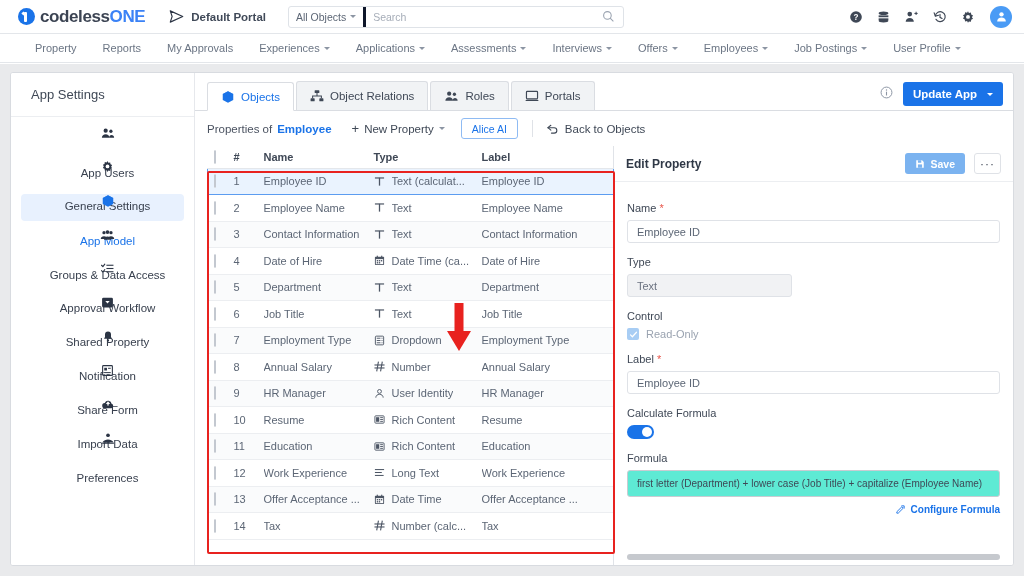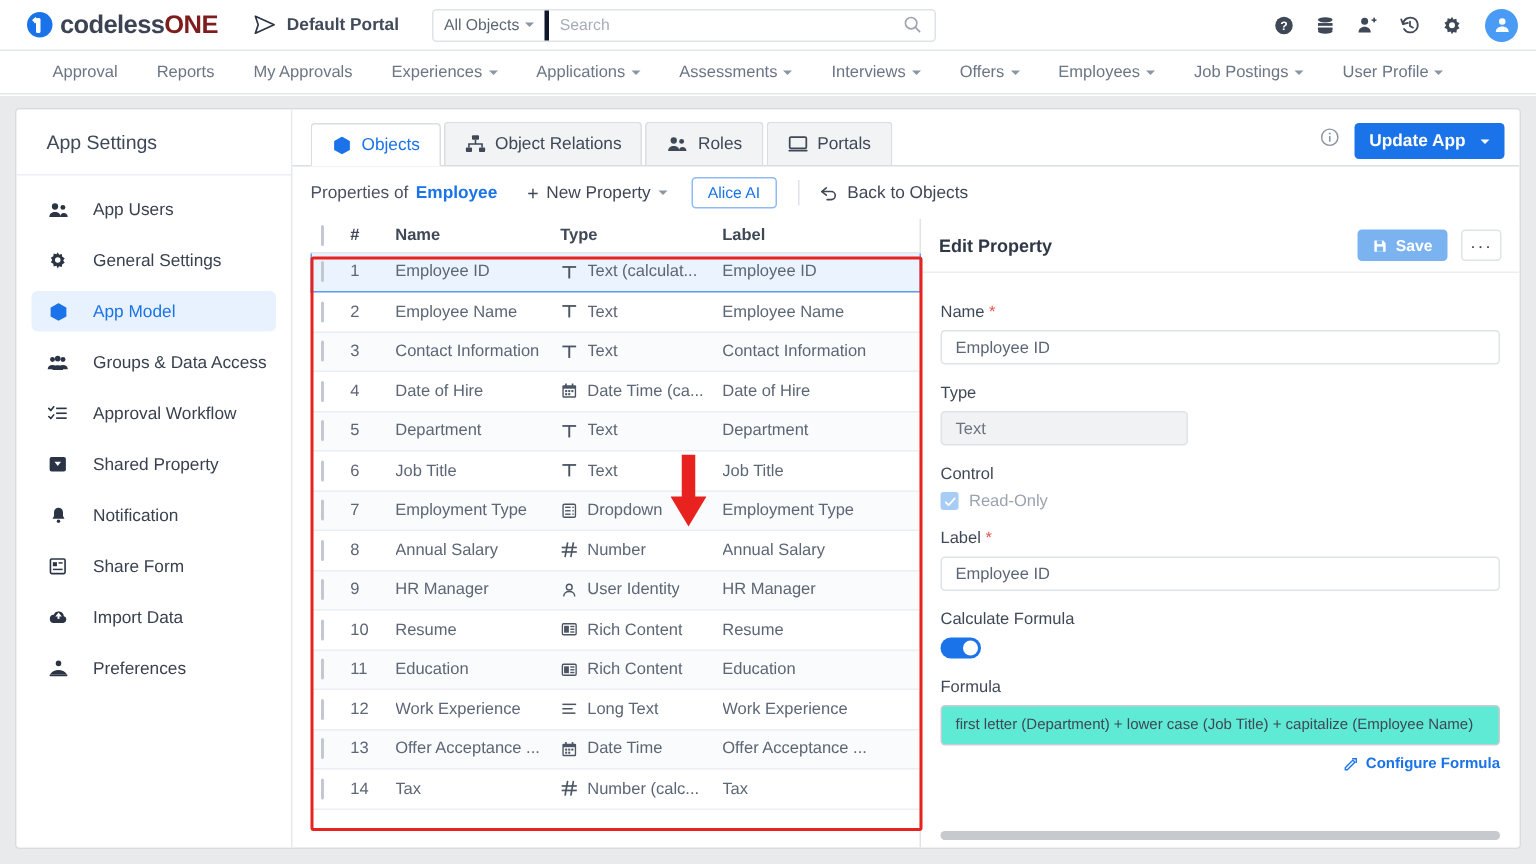--- a/index.html
+++ b/index.html
@@ -23,21 +23,21 @@
   }
   .logo-mark::after{
     content:""; position:absolute; left:6px; top:3.5px;
     width:2.5px; height:10px; background:#fff; border-radius:1px;
   }
   .logo-mark::before{
     content:""; position:absolute; left:4px; top:3.5px;
     width:3px; height:3px; background:#fff; transform:rotate(-40deg);
   }
   .logo-text { font-size:17px; font-weight:bold; letter-spacing:-0.4px; color:#3c4453; }
-  .logo-text .blue { color:#7f1d1d; }
+  .logo-text .blue { color:#3b82f6; }
 
   .portal { display:flex; align-items:center; gap:7px; margin-left:24px; }
   .portal-label { font-size:11.5px; color:#414a59; font-weight:bold; }
 
   .searchwrap {
     margin-left:22px; display:flex; align-items:center;
     width:336px; height:22px; border:1px solid #dfe3e8; border-radius:3px;
     background:#fff;
   }
   .sel-objects {
@@ -82,23 +82,23 @@
   }
 
   
   .sidebar { width:184px; flex:none; background:#fff; border-right:1px solid #e6e8ec; }
   .sb-title {
     height:44px; display:flex; align-items:center; padding-left:20px;
     font-size:13px; color:#3f4856; border-bottom:1px solid #eceef1;
   }
   .sb-list { padding:9px 10px 0 10px; }
   .sb-item {
-    display:flex; align-items:center; gap:16px;
+    display:flex; align-items:center; gap:27px;
     height:27px; margin-bottom:7px; padding-left:10px;
-    border-radius:4px; font-size:11.5px; color:#39414f;
+    border-radius:4px; font-size:11.5px; color:#39414f;flex-direction:column;
   }
   .sb-item.active { background:#e8f1fe; color:#1a73e8; }
   .sb-ico { width:15px; display:flex; align-items:center; justify-content:center; color:#2b3444; flex:none; }
   .sb-item.active .sb-ico { color:#1a73e8; }
 
   
   .main { flex:1; display:flex; flex-direction:column; min-width:0; }
 
   .tabrow {
     height:38px; display:flex; align-items:flex-end;
@@ -300,21 +300,21 @@
         <svg width="13" height="13" viewBox="0 0 24 24">
             <circle cx="12" cy="8" r="4" fill="#fff"></circle>
             <path d="M4 21c0-4.4 3.6-7 8-7s8 2.6 8 7z" fill="#fff"></path>
           </svg>
       </div>
     </div>
   </div>
 
   <div class="navbar" id="nav-root">
       <div class="nav-item">
-        <span>Approval</span>
+        <span>Property</span>
       </div>
       <div class="nav-item">
         <span>Reports</span>
       </div>
       <div class="nav-item">
         <span>My Approvals</span>
       </div>
       <div class="nav-item">
         <span>Experiences</span>
         <span class="caret"></span>

